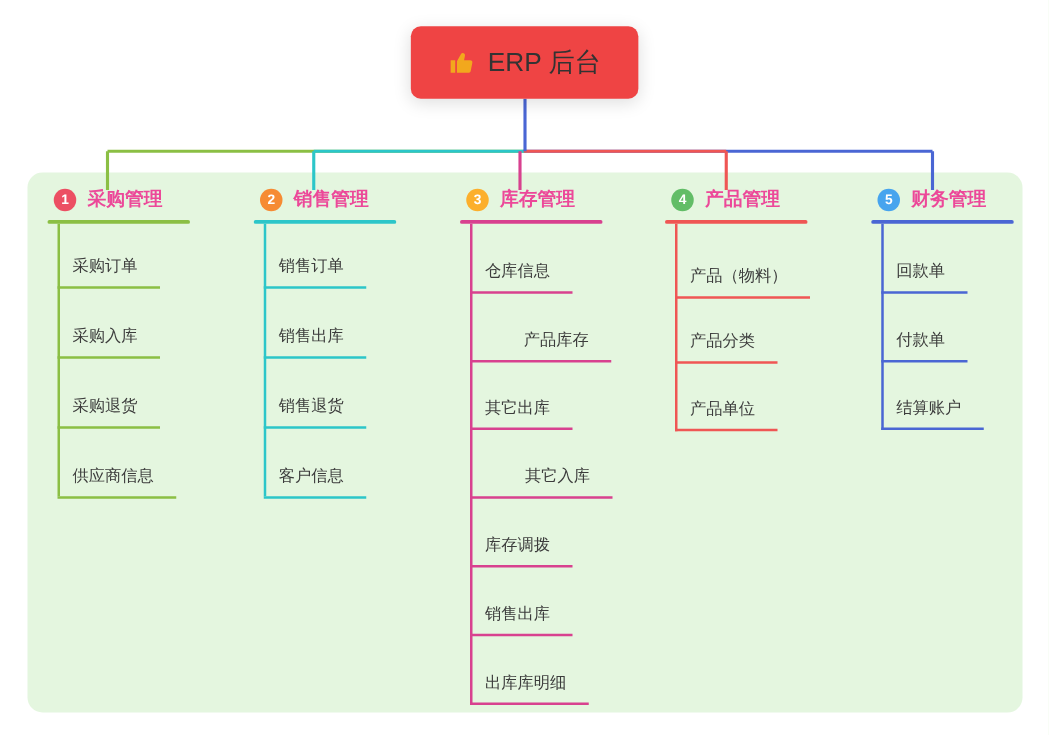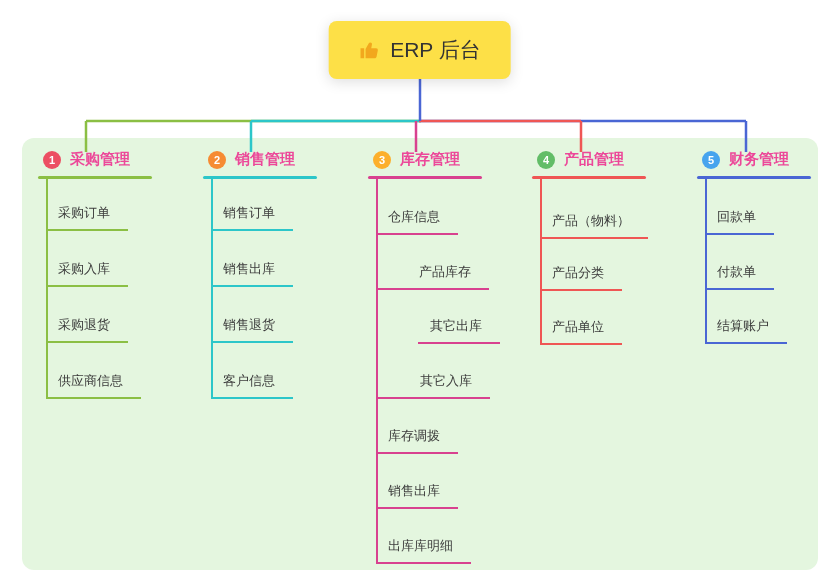--- a/index.html
+++ b/index.html
@@ -8,21 +8,21 @@
     background:#ffffff;
     font-family:"Liberation Sans","DejaVu Sans",sans-serif;
   }
   .panel{
     position:absolute;left:22px;top:138px;width:796px;height:432px;
     border-radius:12px;z-index:0;background:#e4f6df;
   }
   svg.connectors{position:absolute;left:0;top:0;z-index:1;pointer-events:none;}
   .root-node{
     position:absolute;left:50%;top:21px;transform:translateX(-50%);
-    background:#fde047;border-radius:8px;padding:15px 30px;
+    background:#ef4444;border-radius:8px;padding:15px 30px;
     box-shadow:0 3px 14px rgba(0,0,0,.13);
     display:flex;align-items:center;gap:10px;z-index:3;
     font-size:21px;color:#333;font-weight:500;white-space:nowrap;cursor:pointer;
   }
   .root-node .thumb{display:flex;align-items:center;}
   .branch{position:absolute;left:0;top:0;z-index:2;}
   .head{
     position:absolute;top:150px;display:flex;align-items:center;gap:9px;
     white-space:nowrap;cursor:pointer;
   }
@@ -99,21 +99,21 @@
 
 <div class="branch b3">
   <div class="head">
     <span class="badge" style="background-color: rgb(252, 175, 44);">3</span>
     <span class="branch-label">库存管理</span>
   </div>
   <div class="underline" style="background-color: rgb(216, 65, 143);"></div>
   <div class="spine" style="background-color: rgb(216, 65, 143);"></div>
   <div class="child" style="top: 208px; border-bottom-color: rgb(216, 65, 143);">仓库信息</div>
   <div class="child" style="top: 263px; border-bottom-color: rgb(216, 65, 143); padding-left: 43px;">产品库存</div>
-  <div class="child" style="top: 317px; border-bottom-color: rgb(216, 65, 143); margin-left: 42px;">其它出库</div>
+  <div class="child" style="top: 317px; border-bottom-color: rgb(216, 65, 143);">其它出库</div>
   <div class="child" style="top: 372px; border-bottom-color: rgb(216, 65, 143); padding-left: 44px;">其它入库</div>
   <div class="child" style="top: 427px; border-bottom-color: rgb(216, 65, 143);">库存调拨</div>
   <div class="child" style="top: 482px; border-bottom-color: rgb(216, 65, 143);">销售出库</div>
   <div class="child" style="top: 537px; border-bottom-color: rgb(216, 65, 143);">出库库明细</div>
 </div>
 
 <div class="branch b4">
   <div class="head">
     <span class="badge" style="background-color: rgb(98, 189, 103);">4</span>
     <span class="branch-label">产品管理</span>

